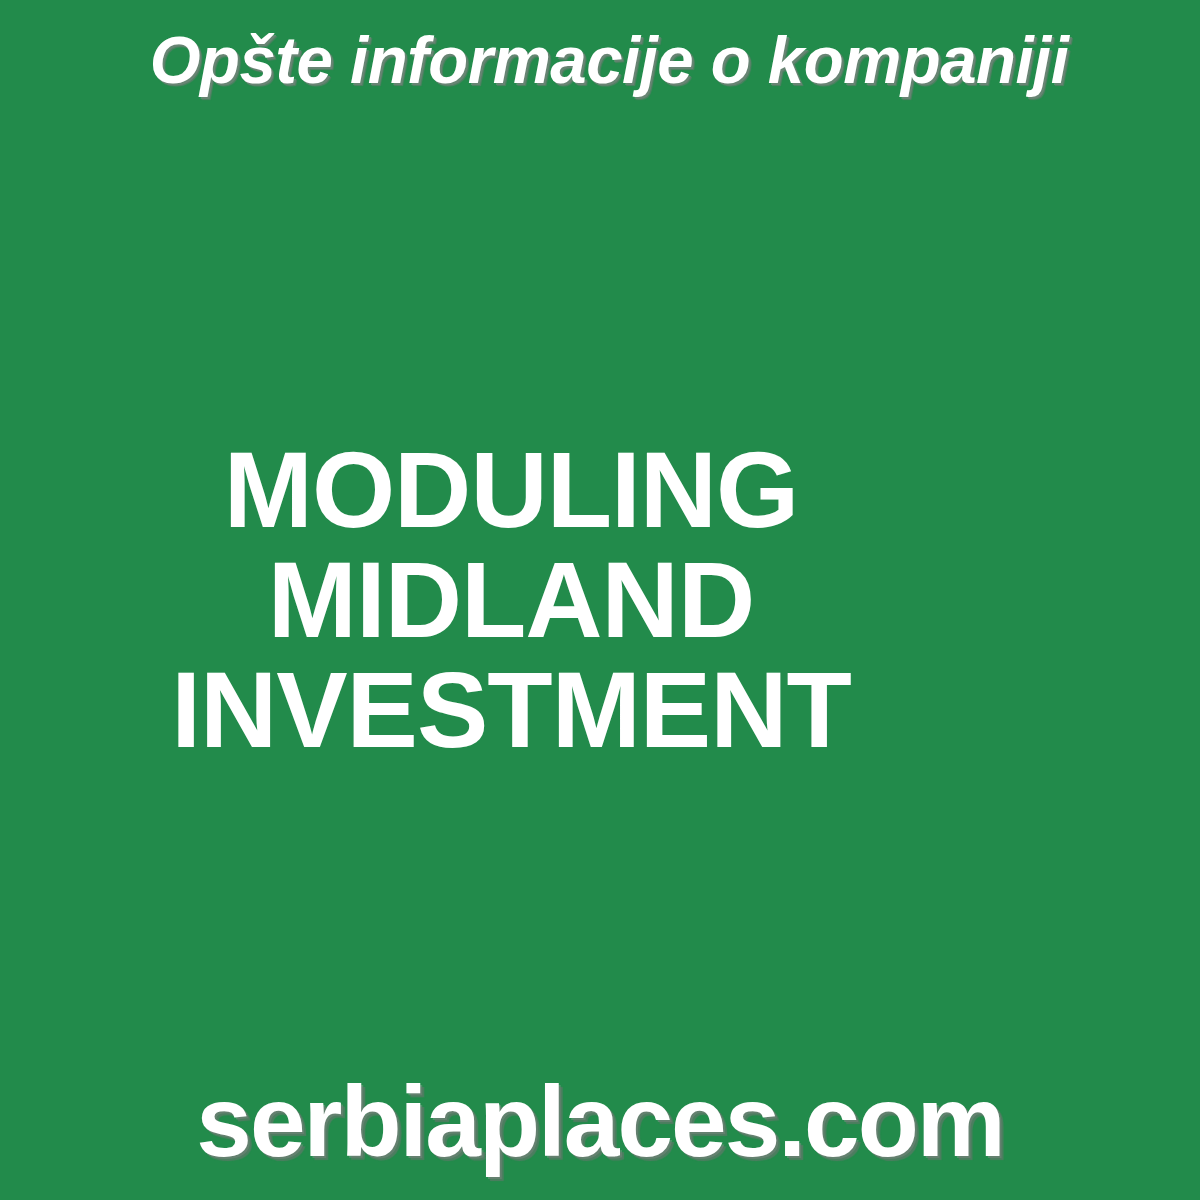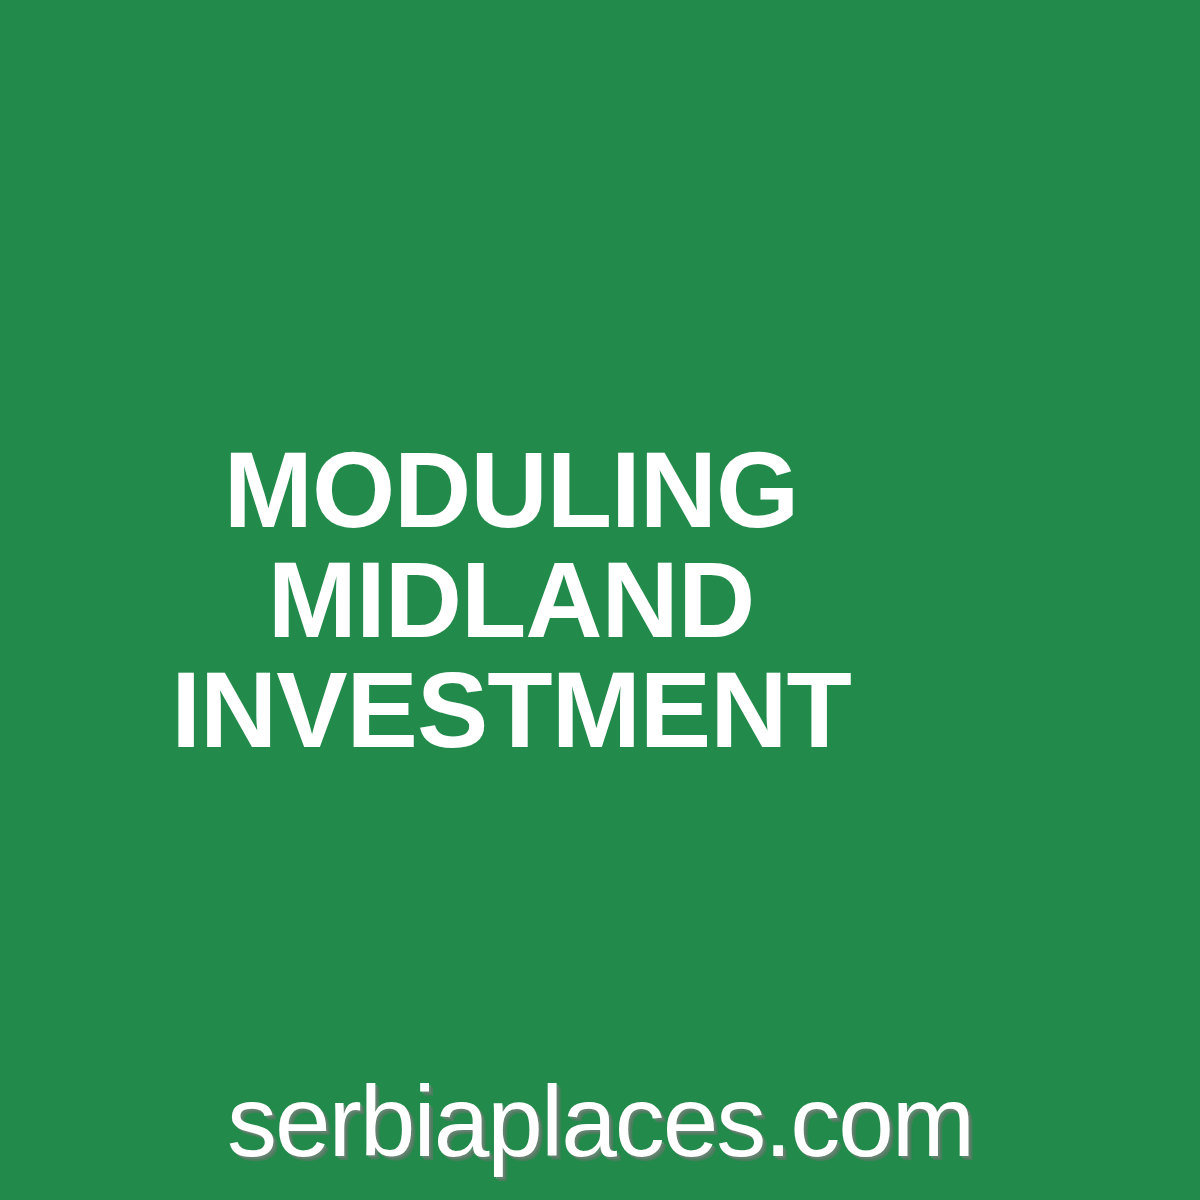--- a/index.html
+++ b/index.html
@@ -79,37 +79,40 @@
     left: 0;
     bottom: 0;
     width: 1200px;
     height: 150px;
     display: flex;
     align-items: center;
     justify-content: center;
   }
   .footer-text {
     font-family: "Liberation Sans", sans-serif;
-    font-weight: normal;
+    font-weight: bold;
     font-size: 100px;
     line-height: 1;
     color: #FFFFFF;
     letter-spacing: -2px;
     white-space: nowrap;
     transform: translateY(-4px);
     text-shadow:
        4px 4px 1px rgba(115,115,115,0.55),
        2px 2px 0px rgba(155,155,155,0.40);
   }
 </style>
 </head>
 <body>
 
 <div id="poster" style="background: rgb(34, 139, 75);">
 
+  <div class="header-band">
+    <div class="header-text">Opšte informacije o kompaniji</div>
+  </div>
 
   <div class="title-wrap">
     <div class="company-title">MODULING MIDLAND INVESTMENT</div>
   </div>
 
   <div class="footer-band">
     <div class="footer-text">serbiaplaces.com</div>
   </div>
 
 </div>

